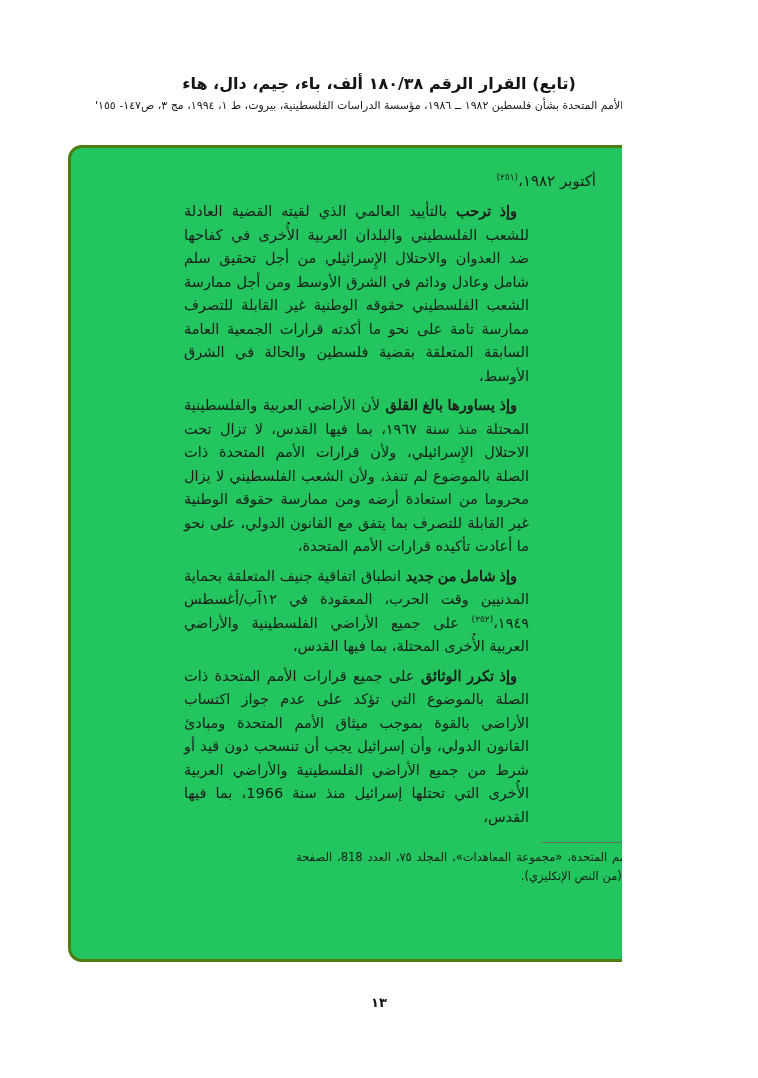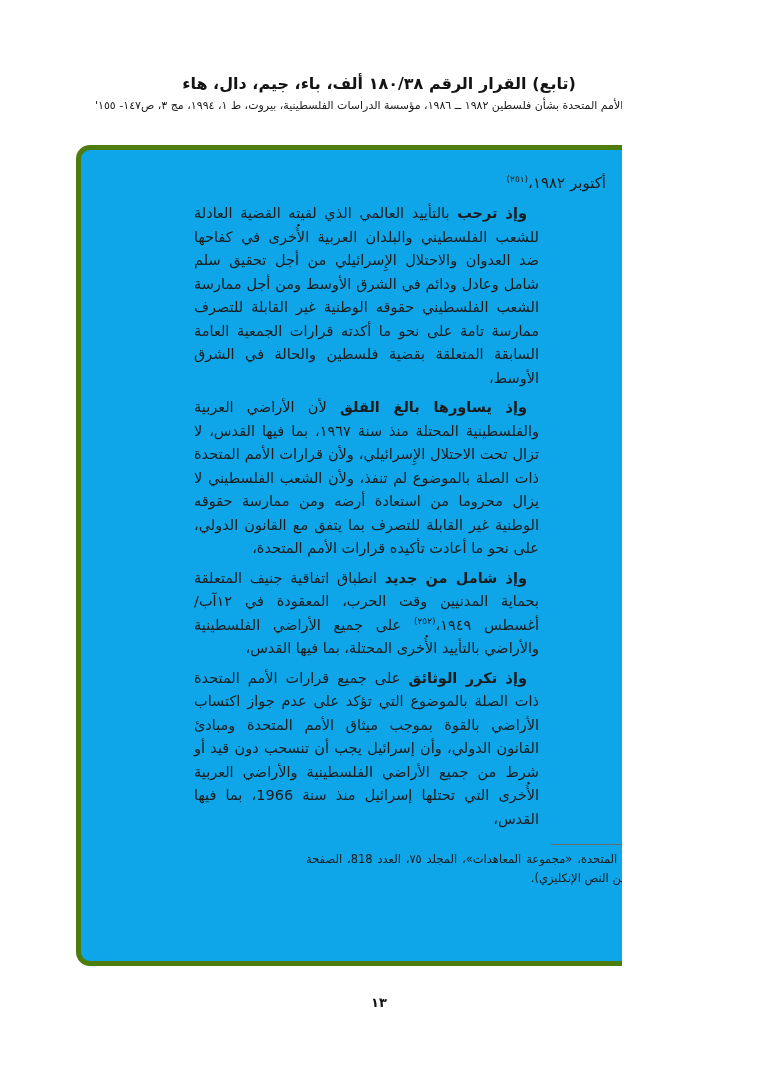--- a/index.html
+++ b/index.html
@@ -8,35 +8,35 @@
     font-family:"DejaVu Sans",sans-serif;color:#141414;
   }
   .page{position:relative;width:622px;height:1078px;background:#ffffff;overflow:hidden;}
 
   .header{position:absolute;top:74px;left:0;width:758px;text-align:center;direction:rtl;}
   .header-title{font-size:16px;font-weight:bold;letter-spacing:0.2px;}
   .header-source{font-size:11px;font-weight:normal;margin-top:6px;color:#1a1a1a;}
 
   .green-box{
     position:absolute;left:68px;top:145px;width:602px;height:811px;
-    border:5px solid #4d7c0f;border-radius:14px;background:#0ea5e9;margin-left:8px;
+    border:3px solid #4d7c0f;border-radius:14px;background:#22c55e;
   }
 
   .date-line{
     position:absolute;top:24px;right:77px;direction:rtl;
     font-size:15px;color:#1b1b1b;white-space:nowrap;
   }
   .date-line sup{font-size:9px;}
 
   .body-text{
     position:absolute;top:52px;right:144px;width:345px;
     direction:rtl;text-align:justify;font-size:14.5px;line-height:23.5px;color:#1b1b1b;
   }
   .body-text p{margin:0 0 6px 0;text-indent:12px;}
-  .lead{font-weight:bold;}
+  .lead{font-weight:bold;font-family:Liberation Serif, serif;}
   .body-text sup{font-size:9px;line-height:0;}
 
   .fn-divider{
     position:absolute;top:694px;right:20px;width:112px;height:1px;background:#6b6b6b;
   }
 
   .footnotes{
     position:absolute;top:700px;right:5px;width:372px;
     direction:rtl;text-align:justify;font-size:11.5px;line-height:19px;color:#1b1b1b;
   }
@@ -60,21 +60,21 @@
 
   <div class="green-box">
 
     <div class="date-line"><span>أكتوبر ١٩٨٢،</span><sup>(٢٥١)</sup></div>
 
     <div class="body-text">
       <p><span class="lead">وإذ ترحب</span><span> بالتأييد العالمي الذي لقيته القضية العادلة للشعب الفلسطيني والبلدان العربية الأُخرى في كفاحها ضد العدوان والاحتلال الإِسرائيلي من أجل تحقيق سلم شامل وعادل ودائم في الشرق الأوسط ومن أجل ممارسة الشعب الفلسطيني حقوقه الوطنية غير القابلة للتصرف ممارسة تامة على نحو ما أكدته قرارات الجمعية العامة السابقة المتعلقة بقضية فلسطين والحالة في الشرق الأوسط،</span></p>
 
       <p><span class="lead">وإذ يساورها بالغ القلق</span><span> لأن الأراضي العربية والفلسطينية المحتلة منذ سنة ١٩٦٧، بما فيها القدس، لا تزال تحت الاحتلال الإِسرائيلي، ولأن قرارات الأمم المتحدة ذات الصلة بالموضوع لم تنفذ، ولأن الشعب الفلسطيني لا يزال محروما من استعادة أرضه ومن ممارسة حقوقه الوطنية غير القابلة للتصرف بما يتفق مع القانون الدولي، على نحو ما أعادت تأكيده قرارات الأمم المتحدة،</span></p>
 
-      <p><span class="lead">وإذ شامل من جديد</span><span> انطباق اتفاقية جنيف المتعلقة بحماية المدنيين وقت الحرب، المعقودة في ١٢آب/أغسطس ١٩٤٩،</span><sup>(٢٥٢)</sup><span> على جميع الأراضي الفلسطينية والأراضي بالتأييد الأُخرى المحتلة، بما فيها القدس،</span></p>
+      <p><span class="lead">وإذ شامل من جديد</span><span> انطباق اتفاقية جنيف المتعلقة بحماية المدنيين وقت الحرب، المعقودة في ١٢آب/أغسطس ١٩٤٩،</span><sup>(٢٥٢)</sup><span> على جميع الأراضي الفلسطينية والأراضي العربية الأُخرى المحتلة، بما فيها القدس،</span></p>
 
       <p><span class="lead">وإذ تكرر الوثائق</span><span> على جميع قرارات الأمم المتحدة ذات الصلة بالموضوع التي تؤكد على عدم جواز اكتساب الأراضي بالقوة بموجب ميثاق الأمم المتحدة ومبادئ القانون الدولي، وأن إسرائيل يجب أن تنسحب دون قيد أو شرط من جميع الأراضي الفلسطينية والأراضي العربية الأُخرى التي تحتلها إسرائيل منذ سنة 1966، بما فيها القدس،</span></p>
 
     </div>
 
     <div class="fn-divider"></div>
 
     <div class="footnotes">
       <p class="footnote"><span class="fn-label">(٢٥٢)</span> <span>الأمم المتحدة، «مجموعة المعاهدات»، المجلد ٧٥، العدد 818، الصفحة ٢٨٧ (من النص الإنكليزي).</span></p>
     </div>

